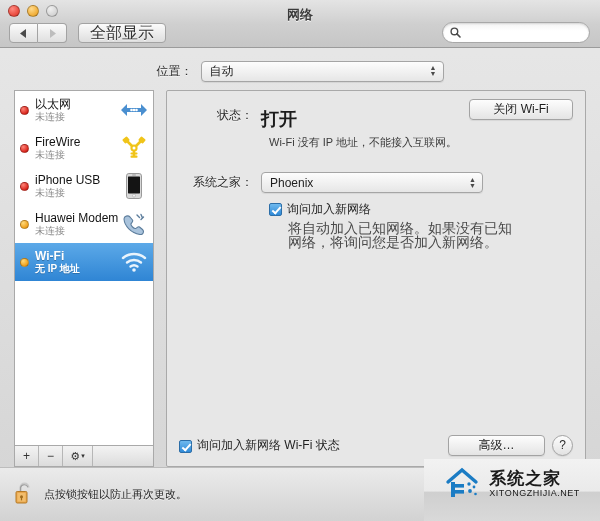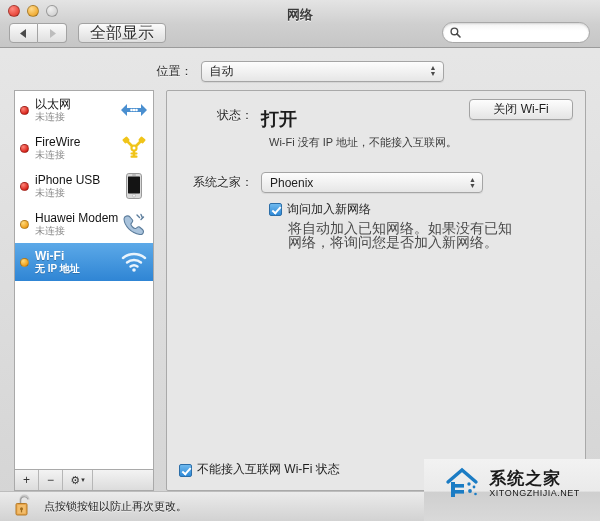--- a/index.html
+++ b/index.html
@@ -349,21 +349,21 @@
     background: linear-gradient(to bottom, #fdfdfd, #e2e2e2);
     font-size: 12px;
     color: #2b2b2b;
     text-align: center;
     line-height: 19px;
     box-shadow: 0 1px 1px rgba(0,0,0,0.07);
   }
 
   
   .footer {
-    height: 30px;
+    height: 54px;
     flex: 0 0 auto;
     display: flex;
     align-items: center;
     padding: 0 14px;
     position: relative;
     border-top: 1px solid #bdbdbd;
     background: linear-gradient(to bottom, #ebebeb, #d2d2d2);
   }
   .lock-icon { margin-right: 8px; flex: 0 0 auto; }
   .footer-text {
@@ -568,21 +568,21 @@
       <div class="checkbox-row">
         <div class="cb checked"></div>
         <div class="cb-label">询问加入新网络</div>
       </div>
 
       <div class="help-text">将自动加入已知网络。如果没有已知网络，将询问您是否加入新网络。</div>
 
       <div class="panel-bottom">
         <div class="checkbox-row">
           <div class="cb checked"></div>
-          <div class="cb-label">不能接入互联网 Wi-Fi 状态</div>
+          <div class="cb-label">询问加入新网络 Wi-Fi 状态</div>
         </div>
         <div class="spacer"></div>
         <div class="btn btn-advanced">高级…</div>
         <div class="help-btn">?</div>
       </div>
 
     </div>
   </div>
 
   <div class="footer">

